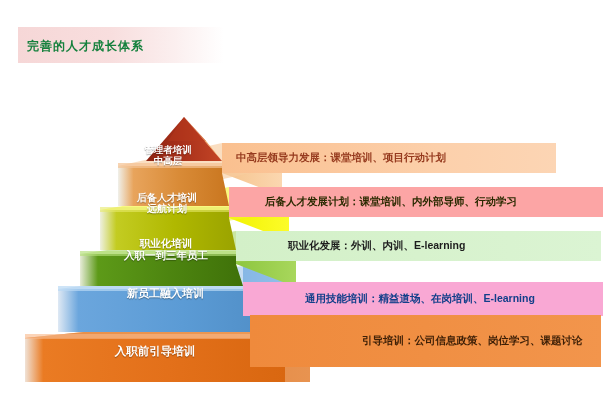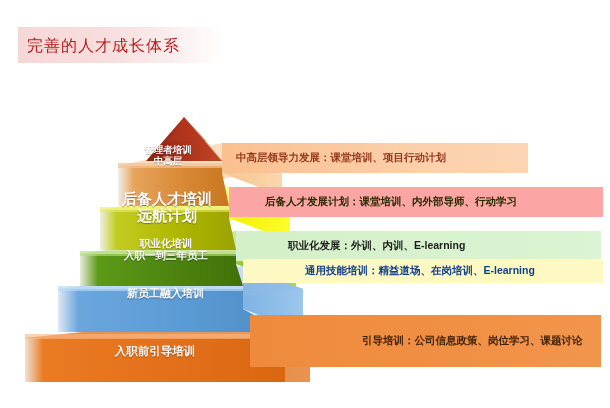--- a/index.html
+++ b/index.html
@@ -9,56 +9,56 @@
   }
   #stage{position:absolute;left:0;top:0;width:610px;height:408px;}
 
   
   .title-band{
     position:absolute;left:18px;top:27px;width:206px;height:36px;
     background:linear-gradient(to right,#f6d7d7 0%,#f8dede 45%,#fbeeee 75%,#ffffff 100%);
   }
   .title-text{
     position:absolute;left:27px;top:31px;width:200px;height:30px;
-    font-size:16px;font-weight:normal;color:#b91c1c;letter-spacing:1px;
+    font-size:12px;font-weight:bold;color:#15803d;letter-spacing:1px;
     line-height:30px;white-space:nowrap;
   }
 
   
   #pyramid{position:absolute;left:0;top:0;width:610px;height:408px;}
 
   
   .lv-label{
     position:absolute;color:#ffffff;font-weight:bold;text-align:center;
     line-height:1.12;white-space:pre-line;pointer-events:none;
     text-shadow:0 1px 1px rgba(0,0,0,.35);
     font-family:Liberation Mono, monospace;
   }
   .lv1{left:128px;top:146px;width:80px;font-size:9.5px;}
-  .lv2{left:112px;top:193px;width:110px;font-size:15px;}
+  .lv2{left:112px;top:193px;width:110px;font-size:10px;}
   .lv3{left:96px;top:239px;width:140px;font-size:10.5px;}
   .lv4{left:78px;top:288px;width:175px;font-size:11px;}
   .lv5{left:40px;top:346px;width:230px;font-size:11.5px;}
 
   
   .bar{position:absolute;display:flex;align-items:center;}
   .bar span{font-weight:bold;white-space:nowrap;}
 
-  .bar1{left:222px;top:143px;width:306px;height:30px;
+  .bar1{left:222px;top:143px;width:334px;height:30px;
         background:linear-gradient(to right,#fac08f 0%,#fbc79c 30%,#fcd0ab 65%,#fcd5b4 100%);}
   .bar1 span{margin-left:14px;font-size:10.5px;color:#963a1e;}
 
   .bar2{left:229px;top:187px;width:374px;height:30px;background:#fca5a5;}
   .bar2 span{margin-left:36px;font-size:10.5px;color:#2a2a00;}
 
   .bar3{left:236px;top:231px;width:365px;height:30px;
         background:linear-gradient(to right,#d3f0c8 0%,#d7f2cd 50%,#dbf4d3 100%);}
   .bar3 span{margin-left:52px;font-size:10.5px;color:#1d1d1d;}
 
-  .bar4{left:243px;top:259px;width:360px;height:24px;background:#fef9c3;}
+  .bar4{left:243px;top:282px;width:360px;height:34px;background:#f9a8d4;}
   .bar4 span{margin-left:62px;font-size:10.5px;color:#123f8a;}
 
   .bar5{left:250px;top:315px;width:351px;height:52px;
         background:linear-gradient(to right,#ef8a3c 0%,#f08f43 50%,#f2954c 100%);}
   .bar5 span{margin-left:112px;font-size:10.5px;color:#3d1f06;}
 </style>
 </head>
 <body>
 
 <div id="stage">

